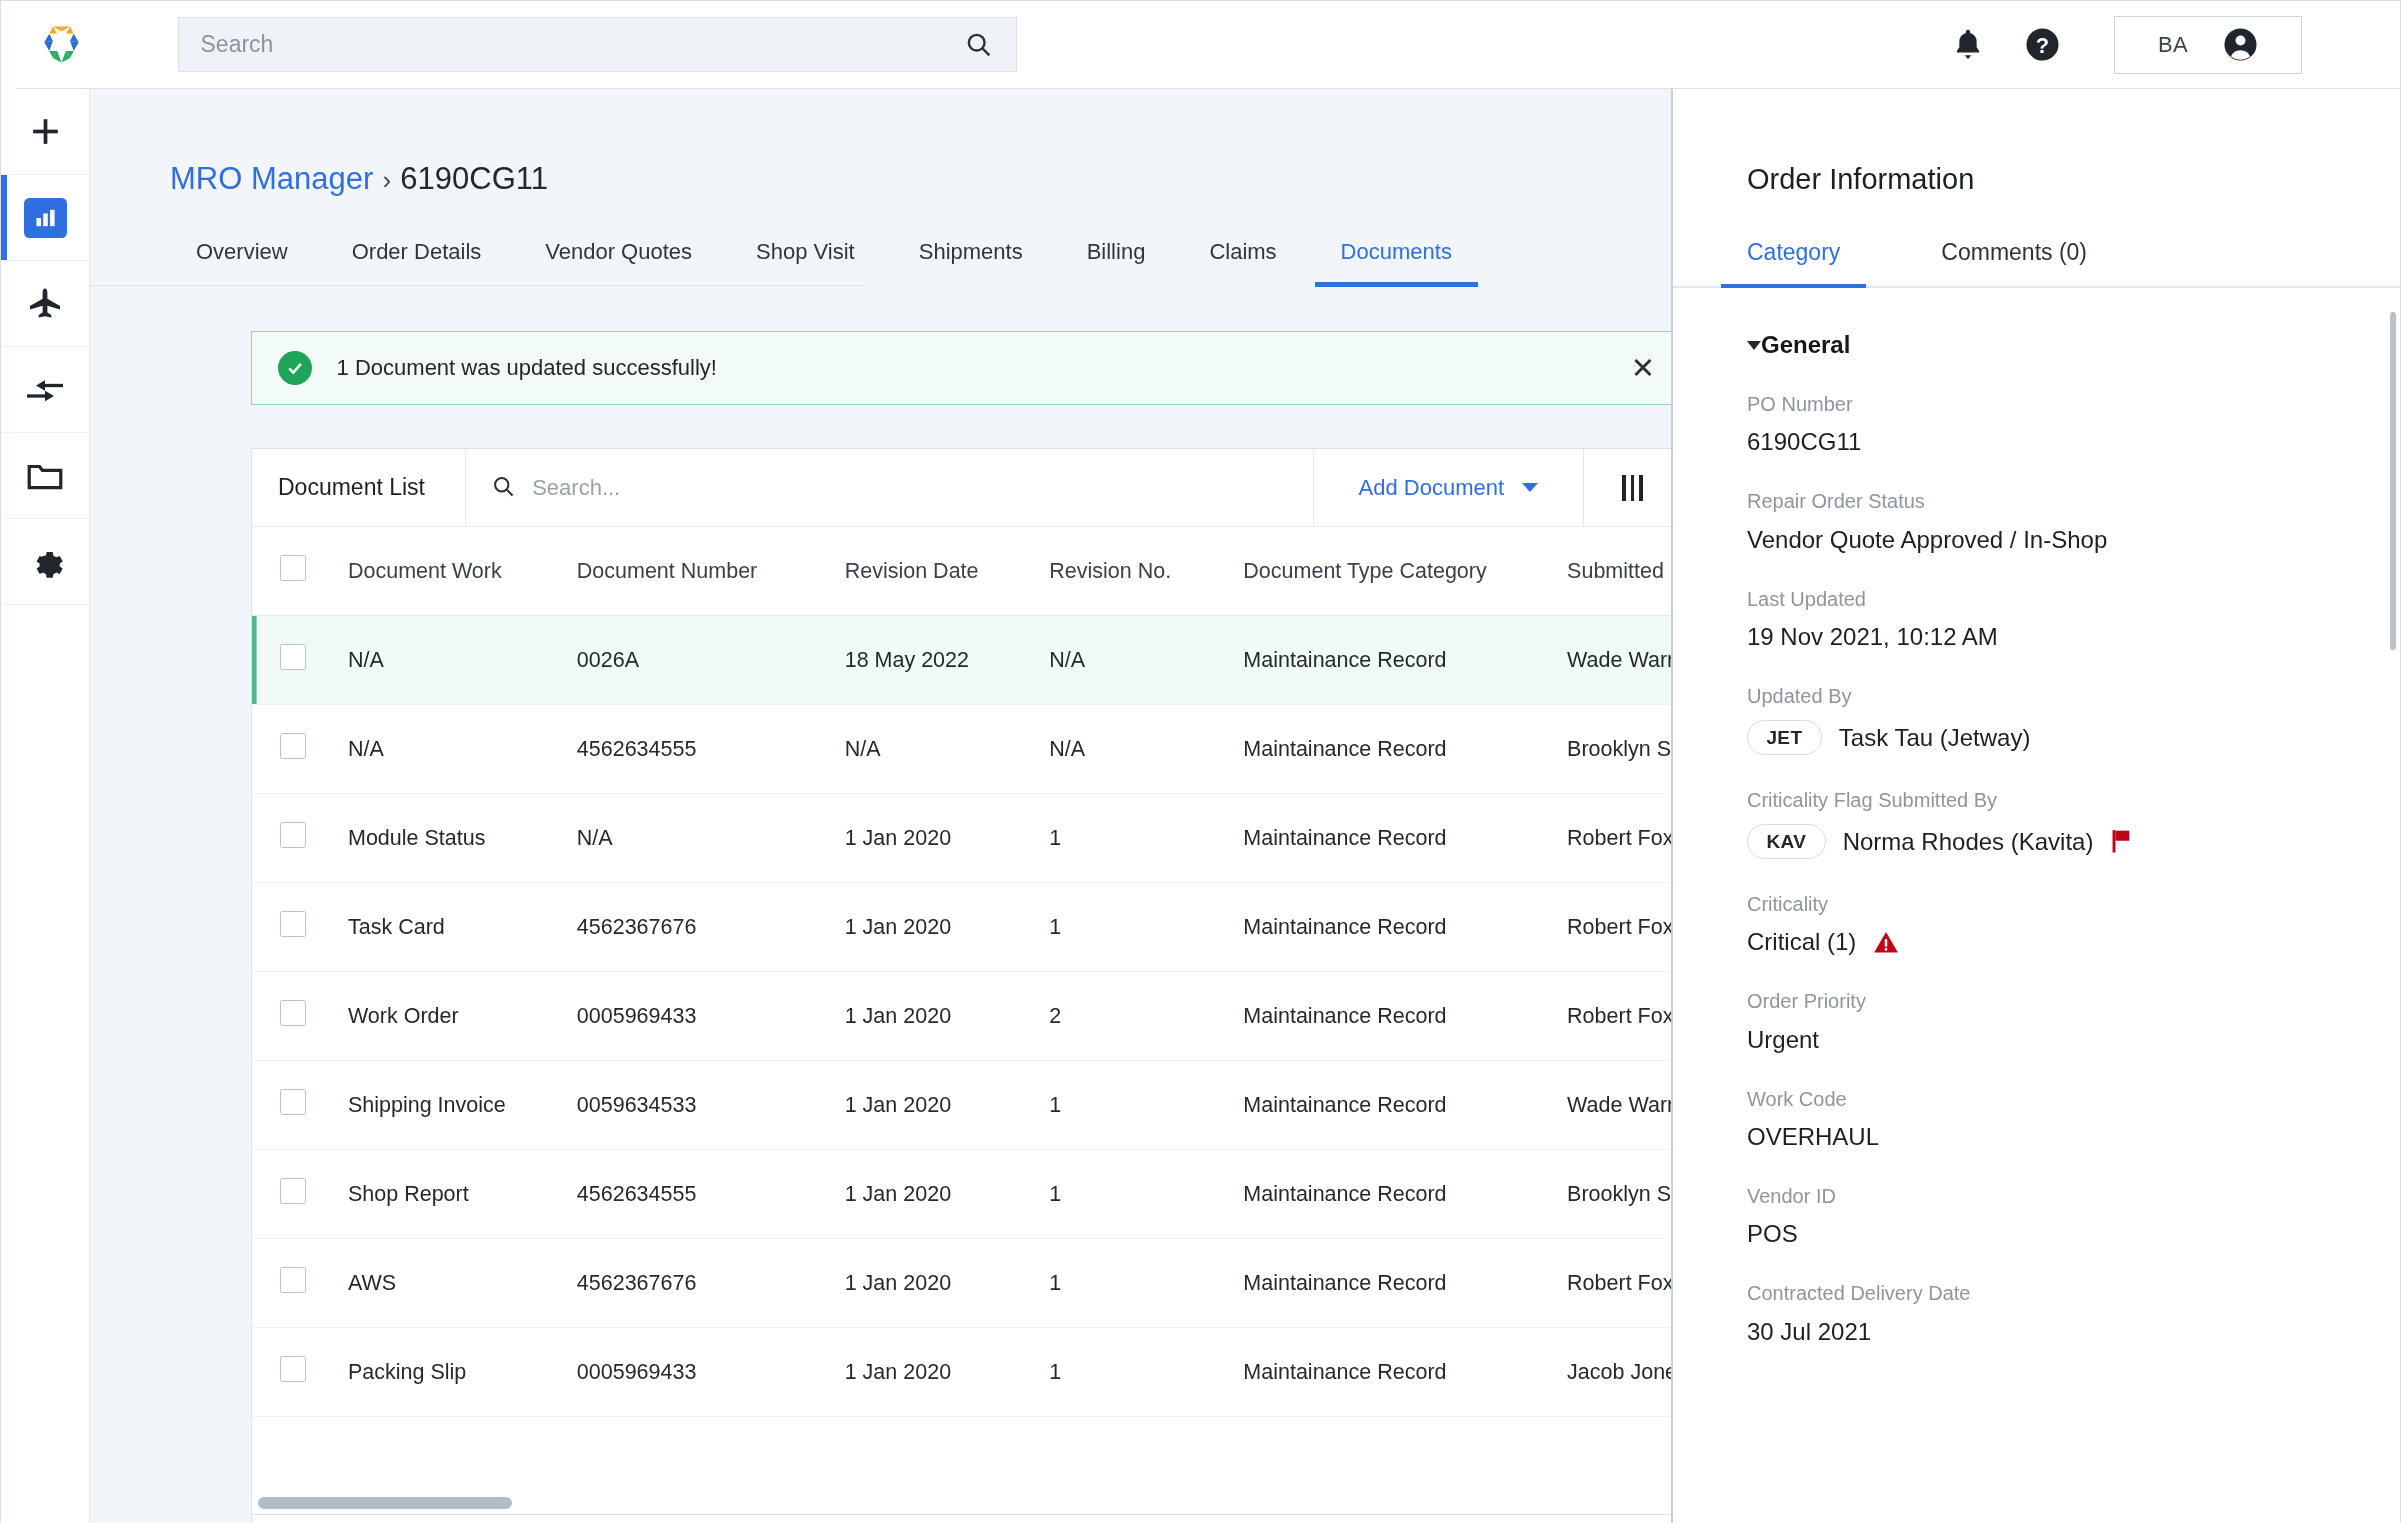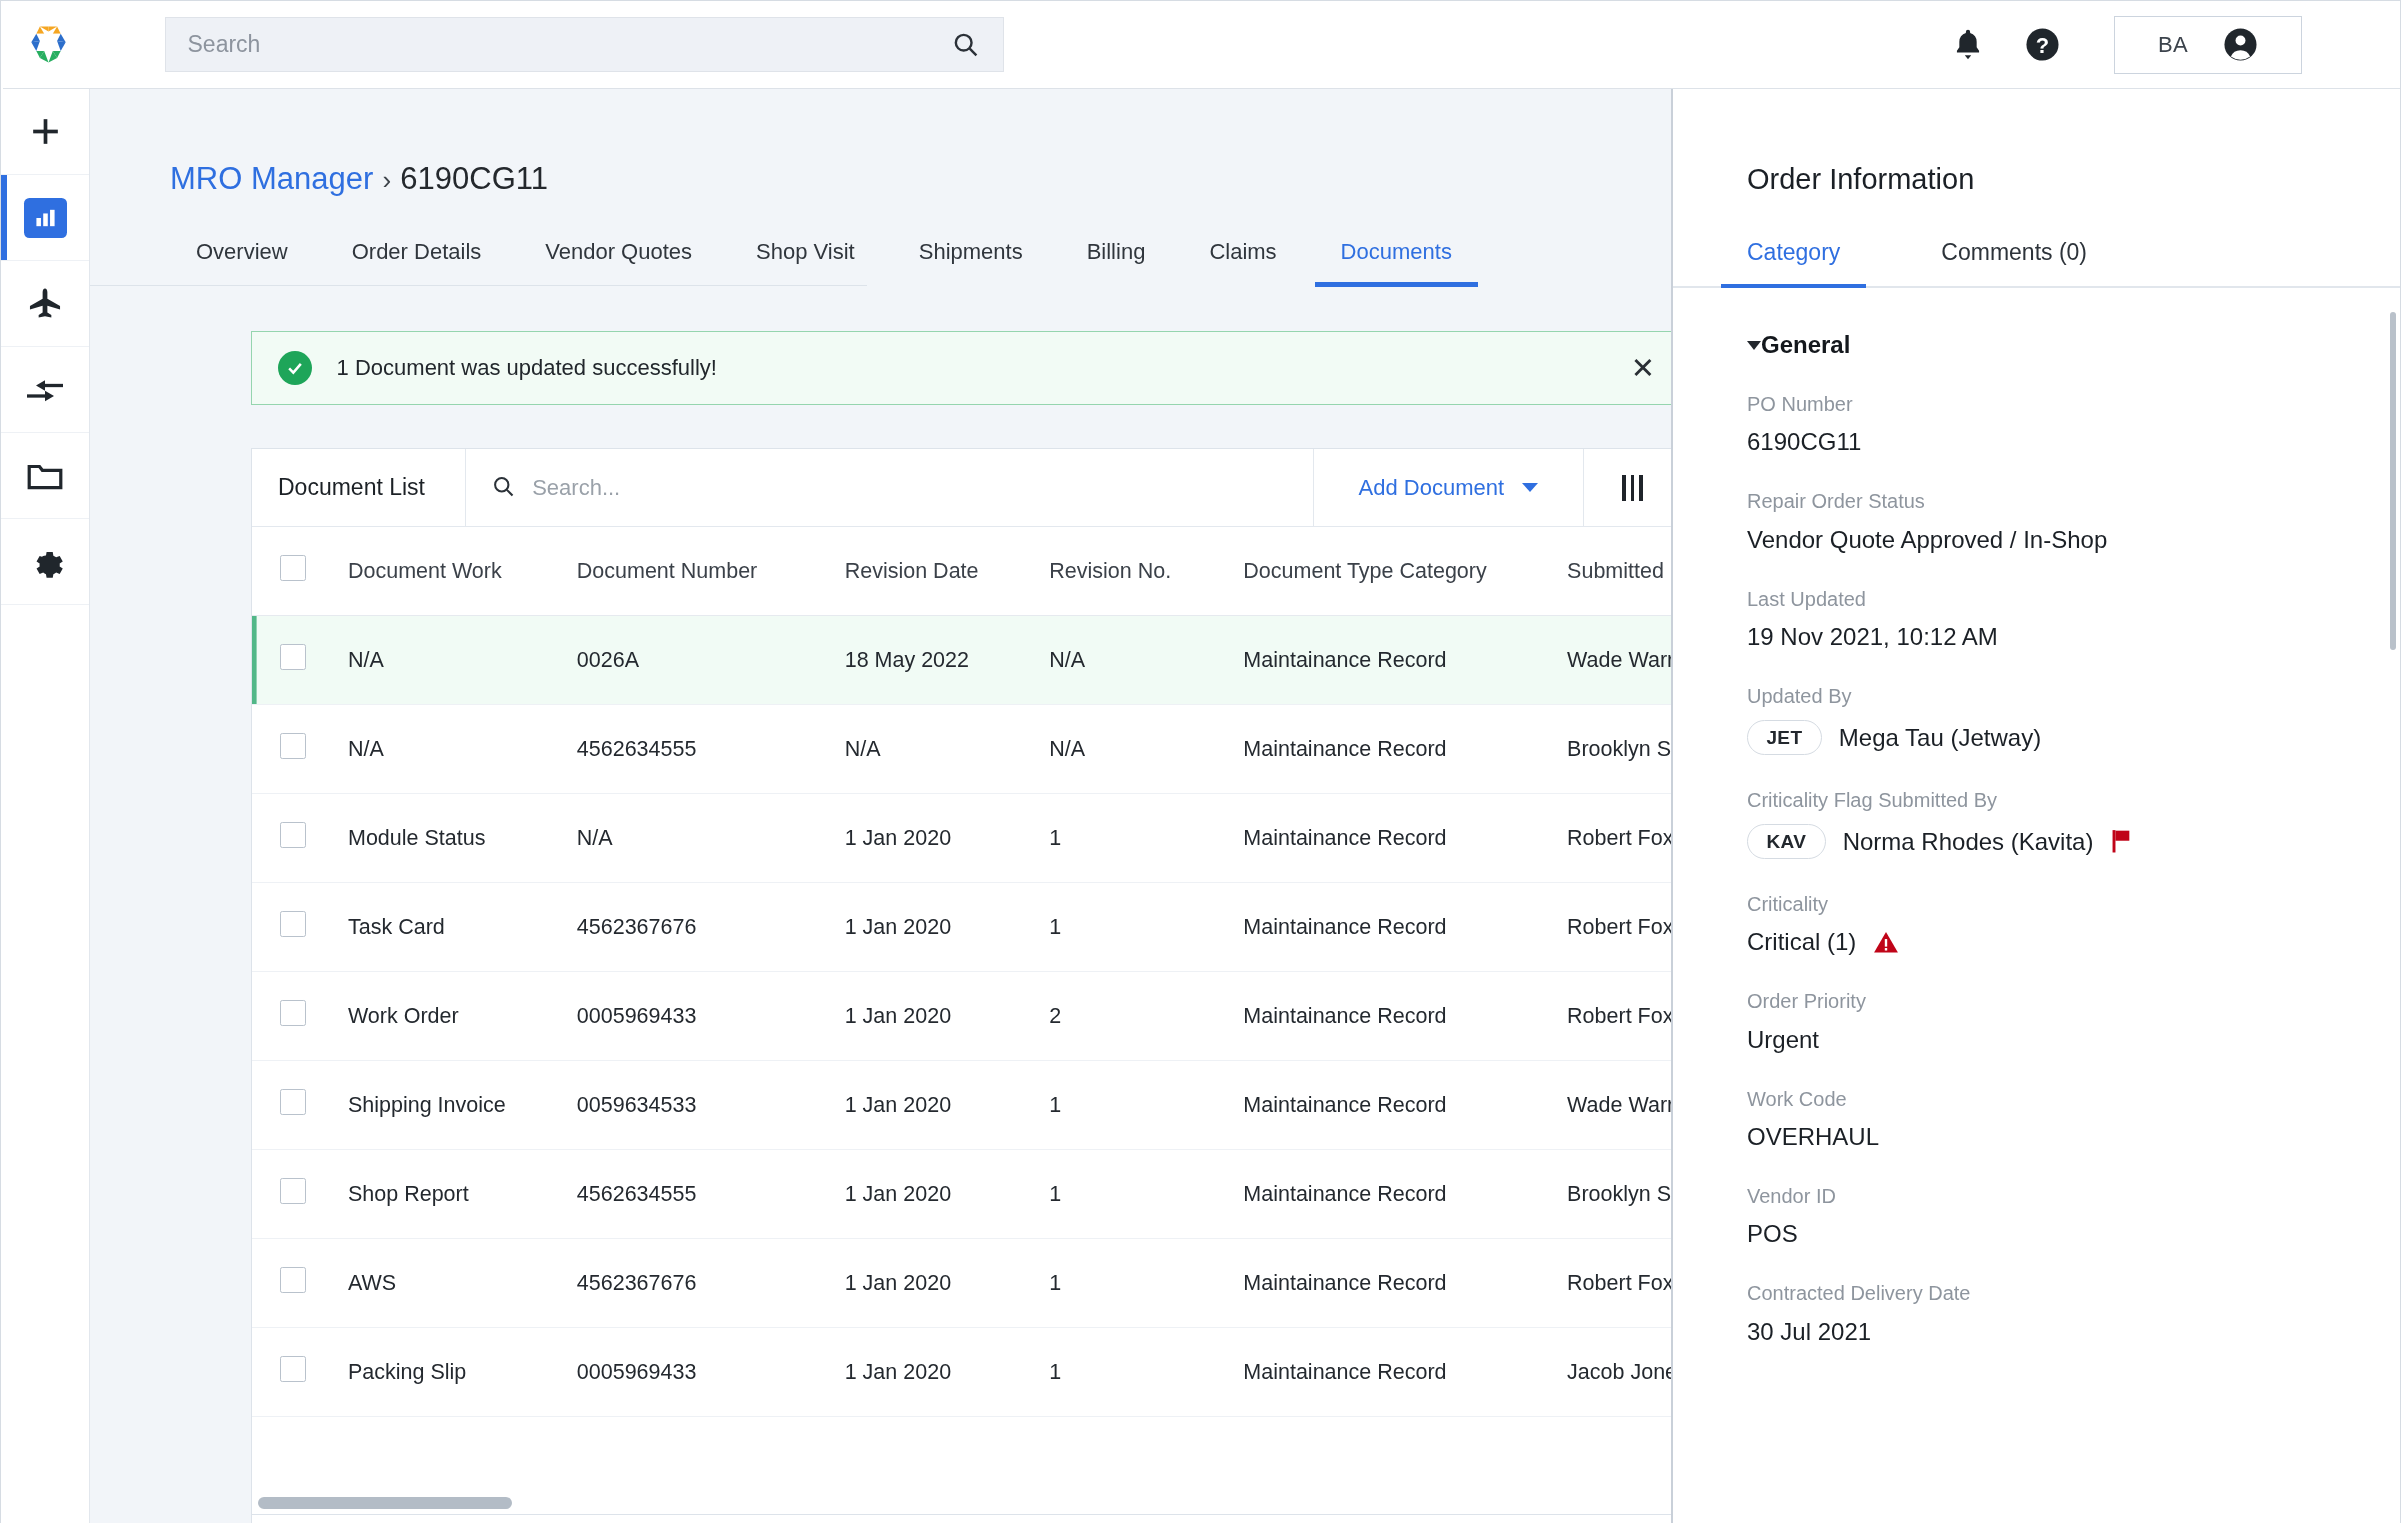--- a/index.html
+++ b/index.html
@@ -11,21 +11,21 @@
   }
   .app {
     position: relative;
     width: 2401px; height: 1524px;
     background: #ffffff;
     border: 1.5px solid #d6dce3;
   }
 
   
   .topbar {
-    position: absolute; top: 0; left: 2px; right: 0; height: 88px;
+    position: absolute; top: 0; left: 15px; right: 0; height: 88px;
     background: #ffffff;
     display: flex; align-items: center;
     border-bottom: 1.5px solid #dde2e8;
   }
   .logo-wrap { width: 91px; display: flex; align-items: center; justify-content: center; }
   .logo { width: 43px; height: 45px; }
 
   .global-search {
     position: relative;
     width: 839px; height: 55px;
@@ -500,21 +500,21 @@
         <div class="field">
           <div class="field-label">Last Updated</div>
           <div class="field-value">
             <span>19 Nov 2021, 10:12 AM</span>
           </div>
         </div>
         <div class="field">
           <div class="field-label">Updated By</div>
           <div class="field-value">
             <span class="avatar-badge">JET</span>
-            <span>Mega Tau (Jetway)</span>
+            <span>Task Tau (Jetway)</span>
           </div>
         </div>
         <div class="field">
           <div class="field-label">Criticality Flag Submitted By</div>
           <div class="field-value">
             <span class="avatar-badge">KAV</span>
             <span>Norma Rhodes (Kavita)</span>
             <svg width="23" height="24.6" viewBox="0 0 20 22">
               <rect x="2" y="1" width="2.6" height="20" fill="#c00418"></rect>
               <polygon points="4.6,1.5 17,1.5 17,10.5 4.6,10.5" fill="#c00418"></polygon>

